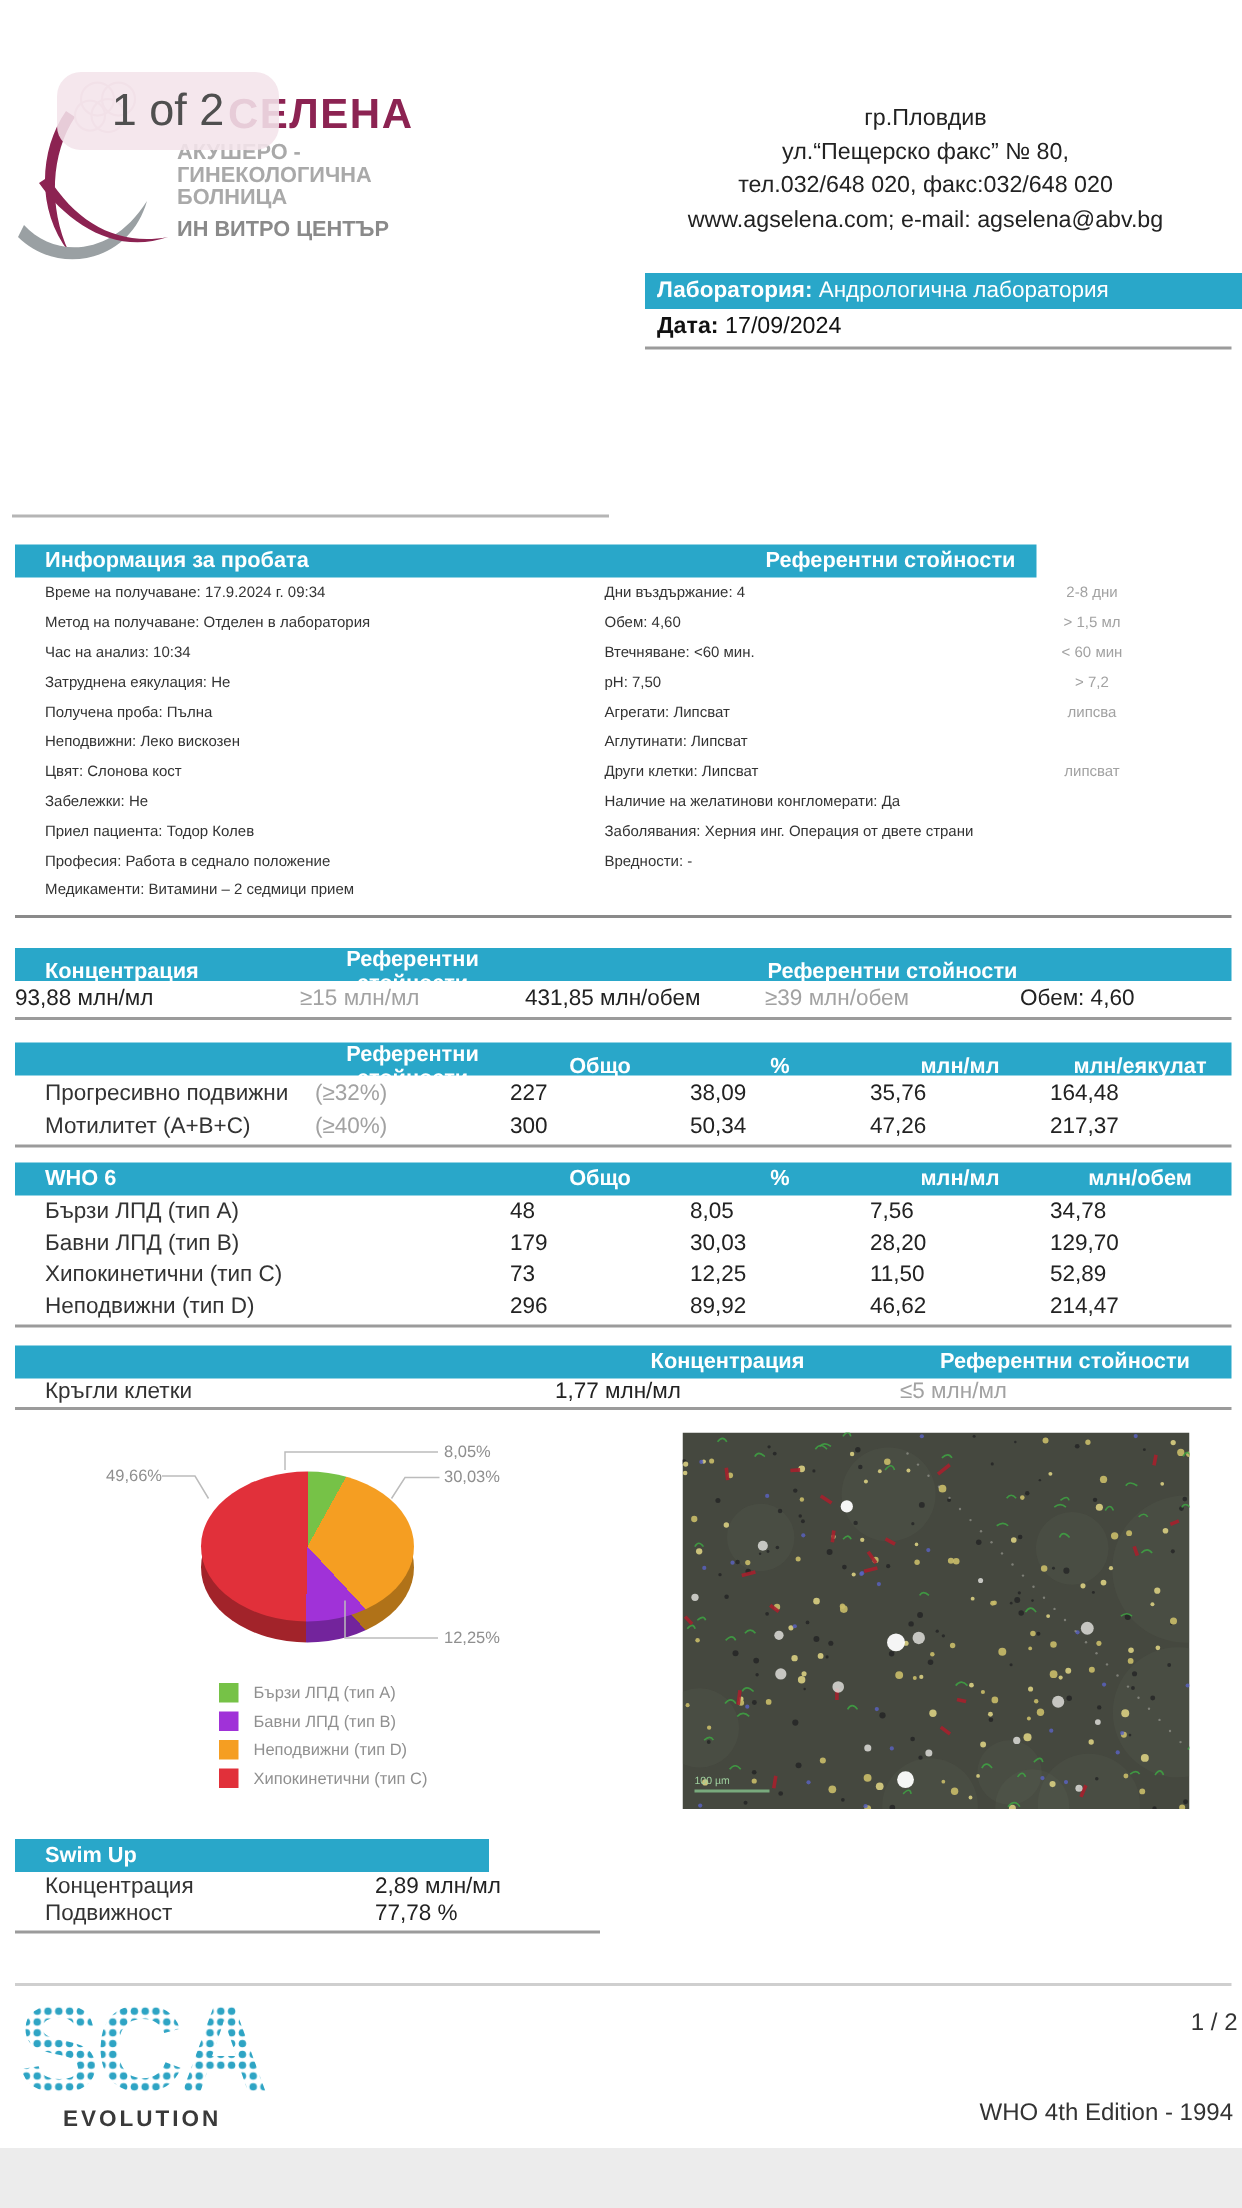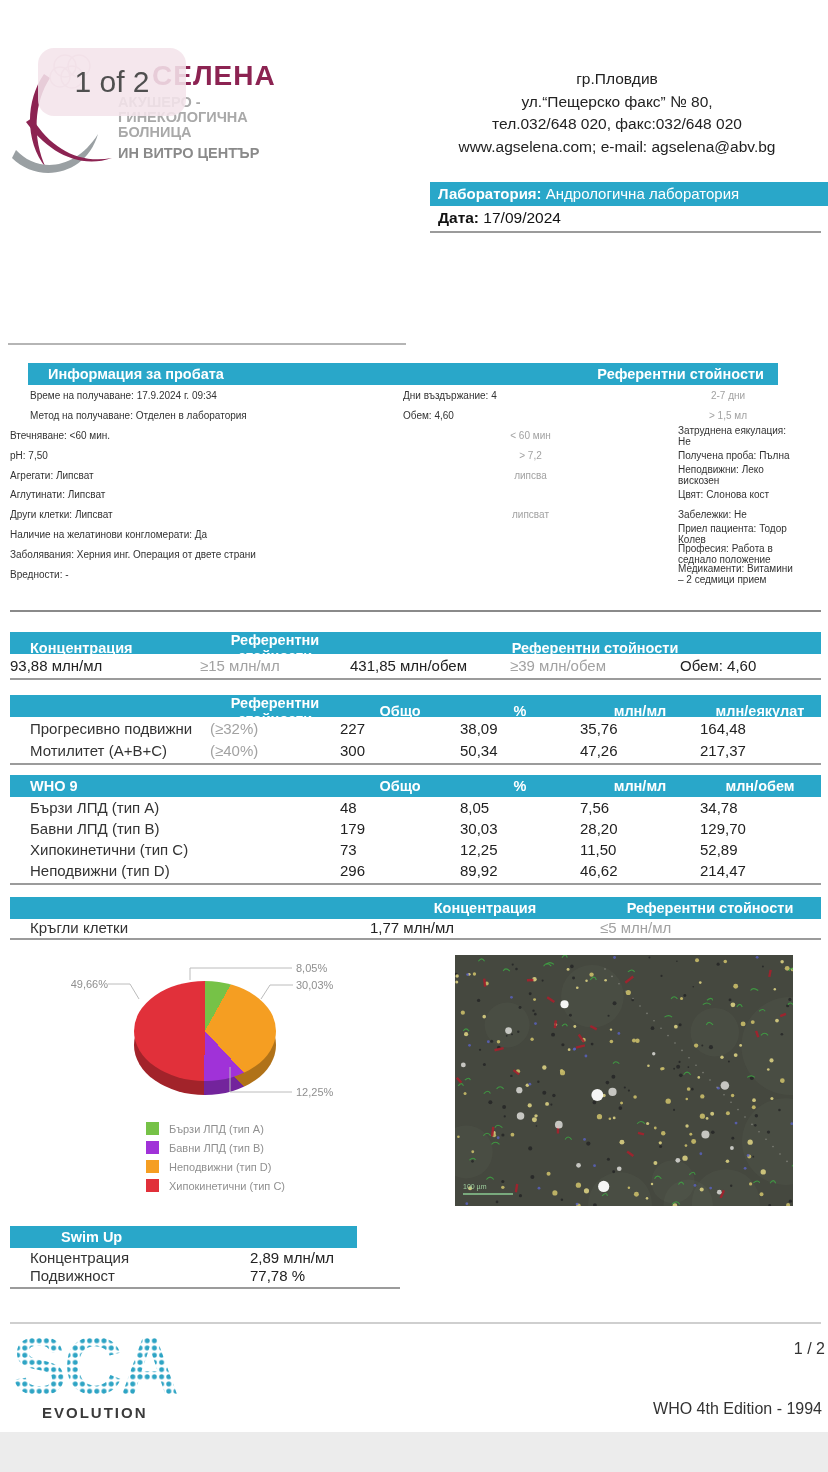--- a/index.html
+++ b/index.html
@@ -63,51 +63,52 @@
     <circle cx="25" cy="27" r="11"></circle>
       <circle cx="13" cy="27" r="10"></circle>
   </g>
 </svg>
 <div class="abs logo-name" style="left:117px;top:60px;margin-left:35px;">СЕЛЕНА</div>
 <div class="abs logo-gray" style="left:118px;top:95px;">АКУШЕРО -</div>
 <div class="abs logo-gray" style="left:118px;top:110px;">ГИНЕКОЛОГИЧНА</div>
 <div class="abs logo-gray" style="left:118px;top:125px;">БОЛНИЦА</div>
 <div class="abs logo-dark" style="left:118px;top:145px;">ИН ВИТРО ЦЕНТЪР</div>
 
-<div class="abs badge" style="left:38px;top:48px;width:148px;height:68px;">1 of 2</div>
+<div class="abs badge" style="left:38px;top:48px;width:148px;height:52px;">1 of 2</div>
 
 <div class="abs addr" style="left:412px;top:68px;">
   <div>гр.Пловдив</div>
   <div>ул.“Пещерско факс” № 80,</div>
   <div>тел.032/648 020, факс:032/648 020</div>
   <div>www.agselena.com; e-mail: agselena@abv.bg</div>
 </div>
 
 <div class="abs labbar" style="left:430px;top:182px;width:391px;">
   <b>Лаборатория:</b><span> Андрологична лаборатория</span>
 </div>
 <div class="abs datetxt" style="left:430px;top:209px;">
   <b>Дата:</b><span> 17/09/2024</span>
 </div>
 <div class="abs hr" style="left:430px;top:231px;width:391px;"></div>
 
 <div class="abs" style="left:8px;top:343px;width:398px;height:2px;background:#b5b5b5;"></div>
 
-<div class="abs bar" style="left:28px;top:363px;width:750px;grid-template-columns:1fr 220px;">
+<div class="abs bar" style="left:10px;top:363px;width:681px;grid-template-columns:1fr 220px;">
   <div class="tl">Информация за пробата</div>
   <div class="r">Референтни стойности</div>
 </div>
 
 <div class="abs g-info" style="left:10px;top:386px;width:811px;">
   <div class="il">Време на получаване: 17.9.2024 г. 09:34</div>
   <div class="im">Дни въздържание: 4</div>
-  <div class="iref">2-7 дни</div>
+  <div class="iref">2-8 дни</div>
   <div class="il">Метод на получаване: Отделен в лаборатория</div>
   <div class="im">Обем: 4,60</div>
   <div class="iref">&gt; 1,5 мл</div>
+  <div class="il">Час на анализ: 10:34</div>
   <div class="im">Втечняване: &lt;60 мин.</div>
   <div class="iref">&lt; 60 мин</div>
   <div class="il">Затруднена еякулация: Не</div>
   <div class="im">pH: 7,50</div>
   <div class="iref">&gt; 7,2</div>
   <div class="il">Получена проба: Пълна</div>
   <div class="im">Агрегати: Липсват</div>
   <div class="iref">липсва</div>
   <div class="il">Неподвижни: Леко вискозен</div>
   <div class="im">Аглутинати: Липсват</div>
@@ -166,21 +167,21 @@
   <div class="l">Мотилитет (A+B+C)</div>
   <div class="c gray">(≥40%)</div>
   <div class="c">300</div>
   <div class="c">50,34</div>
   <div class="c">47,26</div>
   <div class="c">217,37</div>
 </div>
 <div class="abs hr" style="left:10px;top:763px;width:811px;"></div>
 
 <div class="abs bar g-who" style="left:10px;top:775px;width:811px;">
-  <div class="tl">WHO 9</div>
+  <div class="tl">WHO 6</div>
   <div class="c">Общо</div>
   <div class="c">%</div>
   <div class="c">млн/мл</div>
   <div class="c">млн/обем</div>
 </div>
 <div class="abs row g-who" style="left:10px;top:797px;width:811px;height:21px;">
   <div class="l">Бързи ЛПД (тип А)</div>
   <div class="c">48</div>
   <div class="c">8,05</div>
   <div class="c">7,56</div>
@@ -603,21 +604,21 @@
     <circle cx="297" cy="169.4" r="0.8" fill="#b5b5ad" opacity="0.5"></circle>
     <circle cx="304" cy="176.8" r="0.8" fill="#b5b5ad" opacity="0.5"></circle>
     <circle cx="311" cy="184.20000000000002" r="0.8" fill="#b5b5ad" opacity="0.5"></circle>
     <circle cx="318" cy="191.60000000000002" r="0.8" fill="#b5b5ad" opacity="0.5"></circle>
     <circle cx="325" cy="199" r="0.8" fill="#b5b5ad" opacity="0.5"></circle>
     <circle cx="332" cy="206.4" r="0.8" fill="#b5b5ad" opacity="0.5"></circle>
     <line x1="8" y1="239" x2="58" y2="239" stroke="#7fb584" stroke-width="2" opacity="0.9"></line>
     <text x="8" y="234" font-size="7" fill="#9fd09f" font-family="Liberation Sans, sans-serif">100 µm</text>
   </svg>
 
-<div class="abs bar" style="left:10px;top:1226px;width:316px;grid-template-columns:1fr;padding-left:31px;">
+<div class="abs bar" style="left:10px;top:1226px;width:316px;grid-template-columns:1fr;">
   <div class="tl">Swim Up</div>
 </div>
 <div class="abs row g-swim" style="left:10px;top:1248px;width:390px;height:18px;">
   <div class="l">Концентрация</div>
   <div>2,89 млн/мл</div>
 </div>
 <div class="abs row g-swim" style="left:10px;top:1266px;width:390px;height:18px;">
   <div class="l">Подвижност</div>
   <div>77,78 %</div>
 </div>

